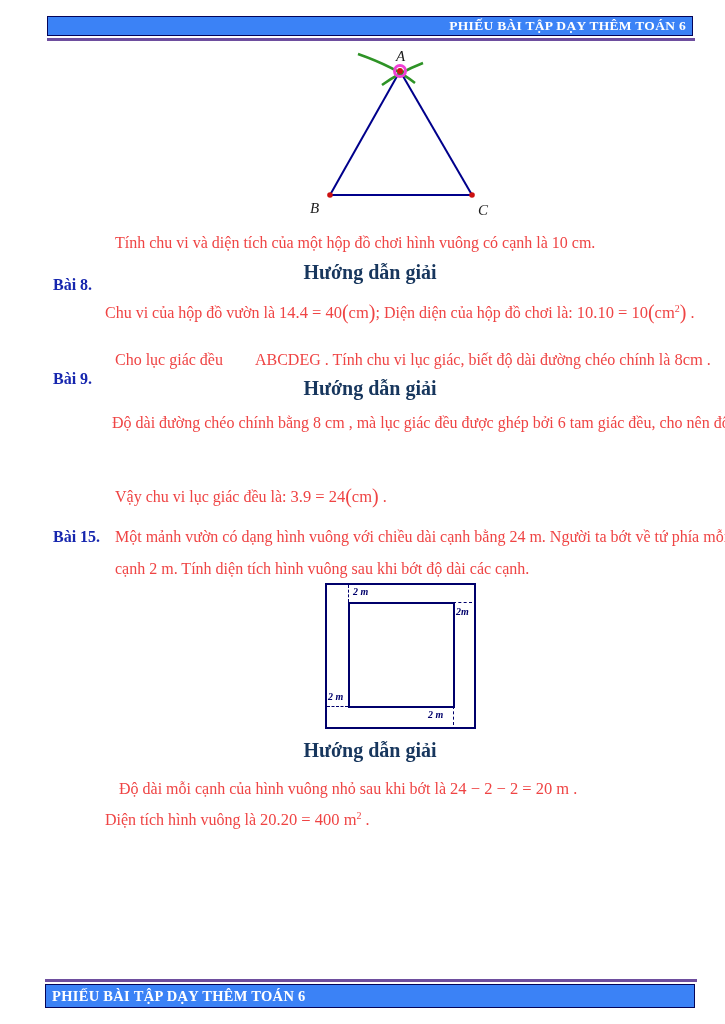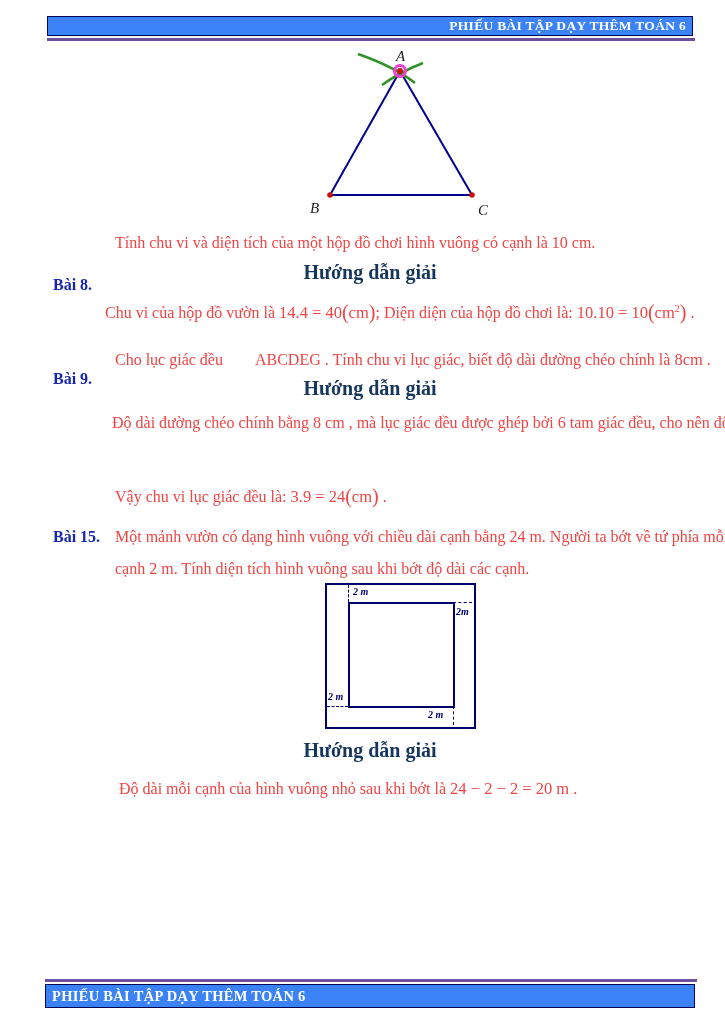--- a/index.html
+++ b/index.html
@@ -91,19 +91,22 @@
     <div class="dlabel" style="left:131px;top:23px;text-align:center;">2m</div>
     <div class="dlabel" style="left:3px;top:108px;">2 m</div>
     <div class="dlabel" style="left:103px;top:126px;">2 m</div>
   </div>
 
   <div class="abs guide" style="left:20px;top:739px;width:700px;">Hướng dẫn giải</div>
 
   <div class="abs ptext" style="left:105px;top:779px;margin-left:14px;">
     <span>Độ dài mỗi cạnh của hình vuông nhỏ sau khi bớt là </span><span class="math">24 − 2 − 2 = 20 m</span><span> .</span>
   </div>
+  <div class="abs ptext" style="left:105px;top:810px;">
+    <span>Diện tích hình vuông là </span><span class="math">20.20 = 400 m</span><sup>2</sup><span> .</span>
+  </div>
 
   <div class="abs rule" style="left:45px;top:979px;width:652px;height:3px;"></div>
   <div class="abs bar" style="left:45px;top:984px;width:650px;height:24px;line-height:22px;text-align:left;padding-left:6px;font-size:14.5px;">
     <span>PHIẾU BÀI TẬP DẠY THÊM TOÁN 6</span>
   </div>
 
 </div>
 
 </body></html>

